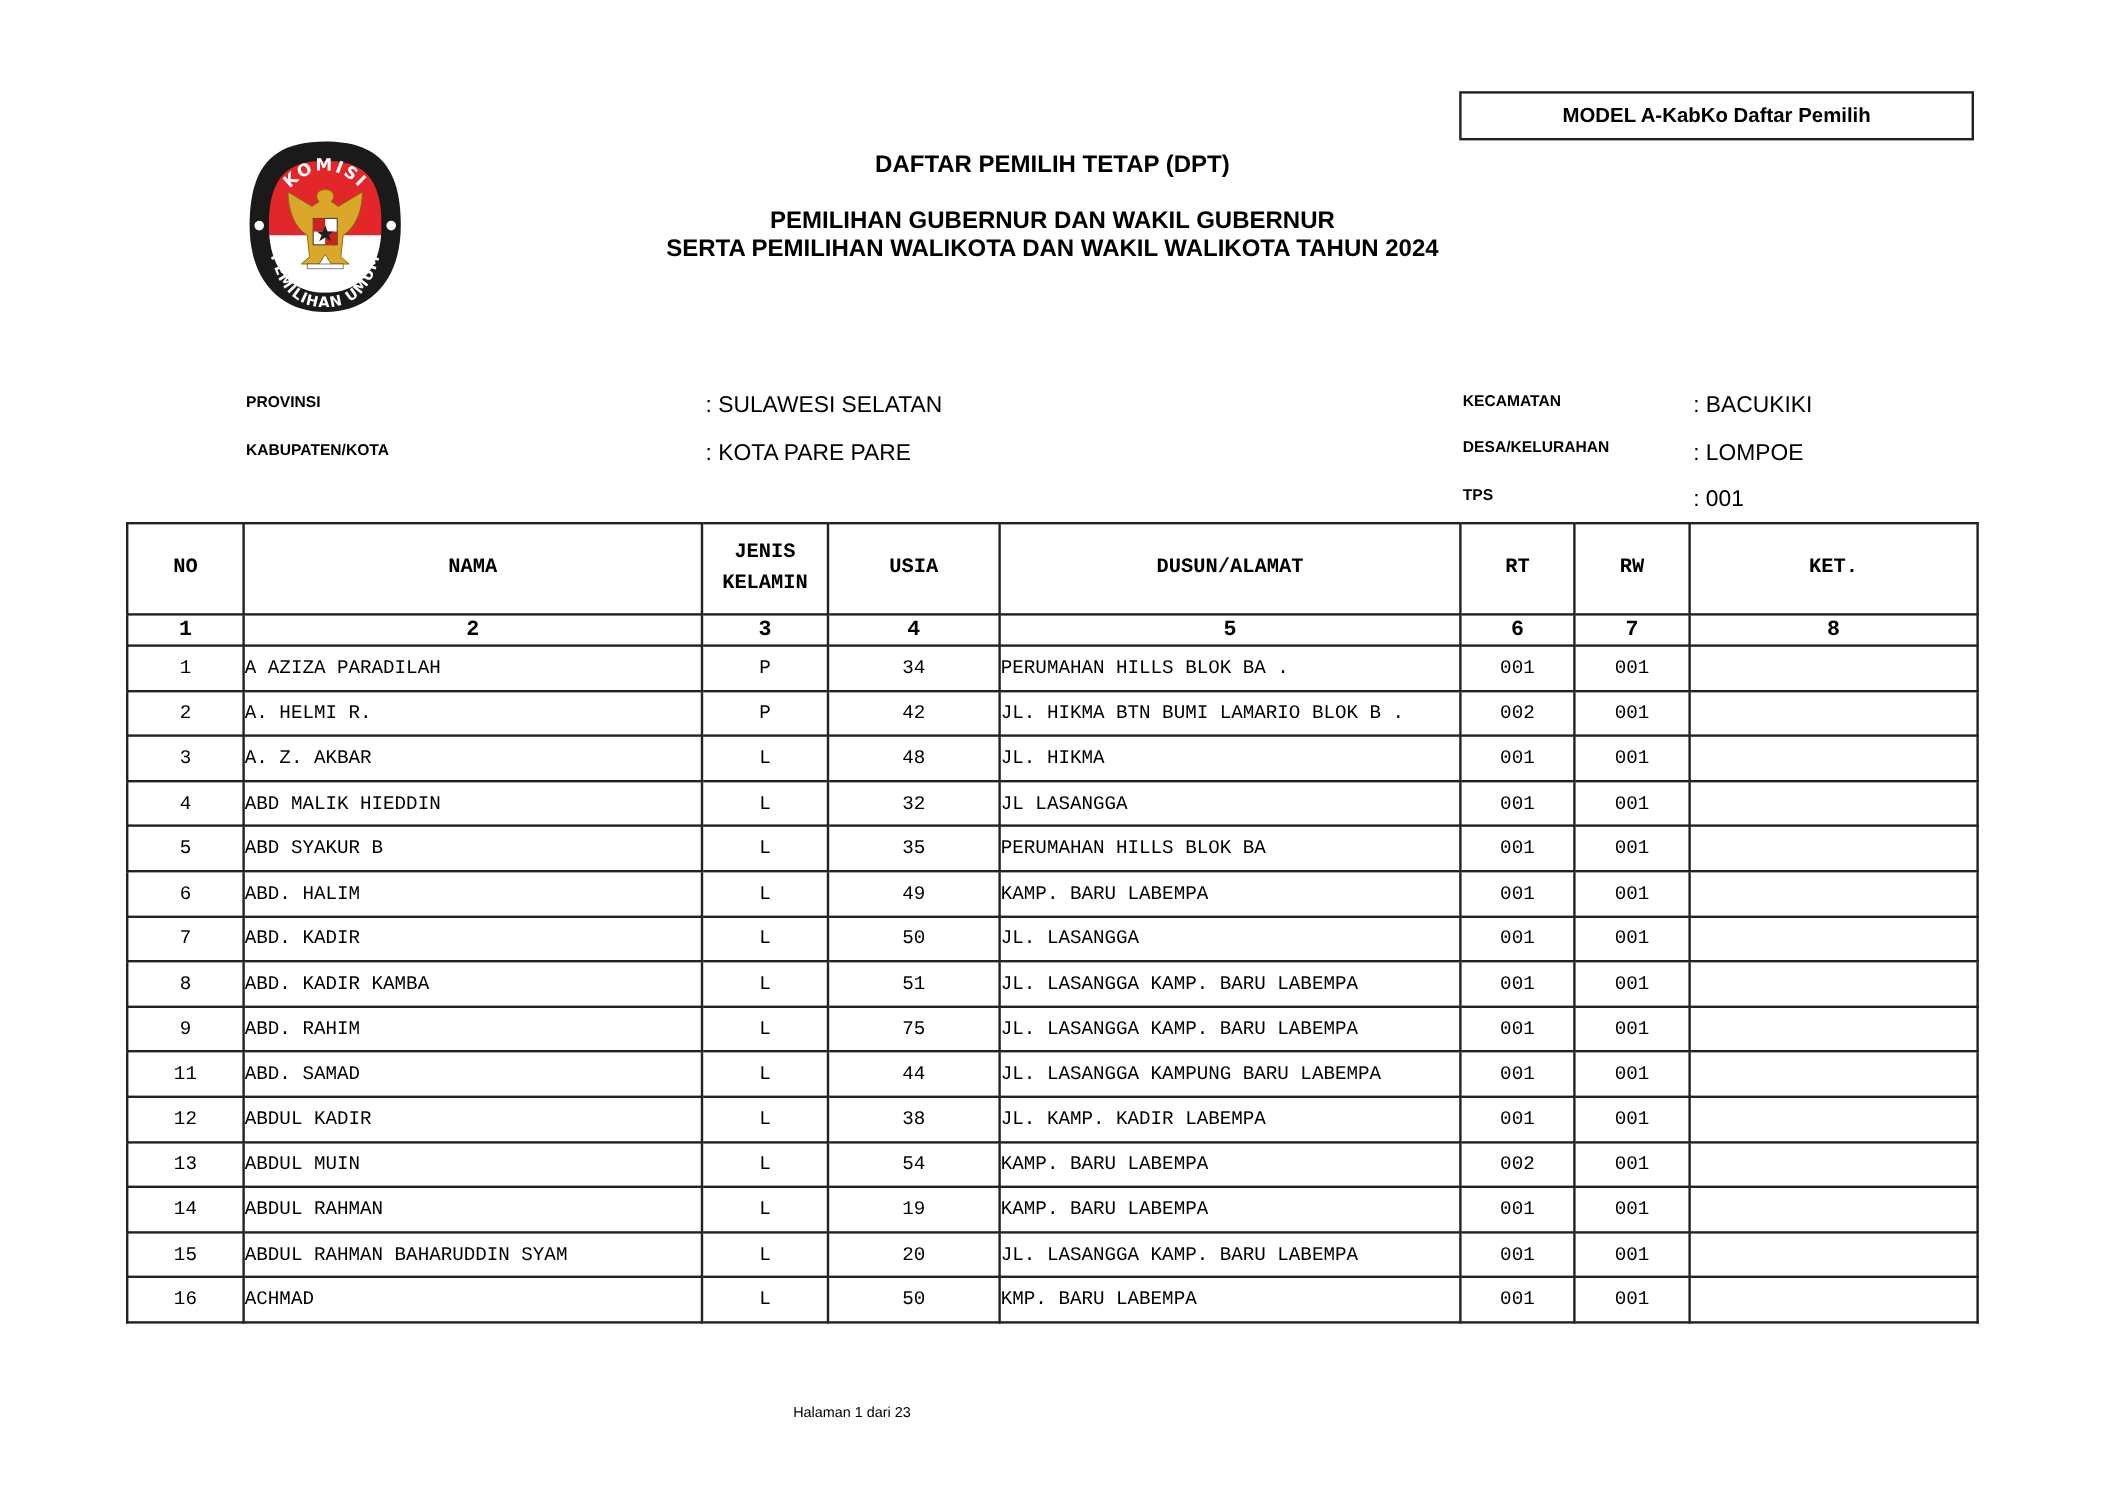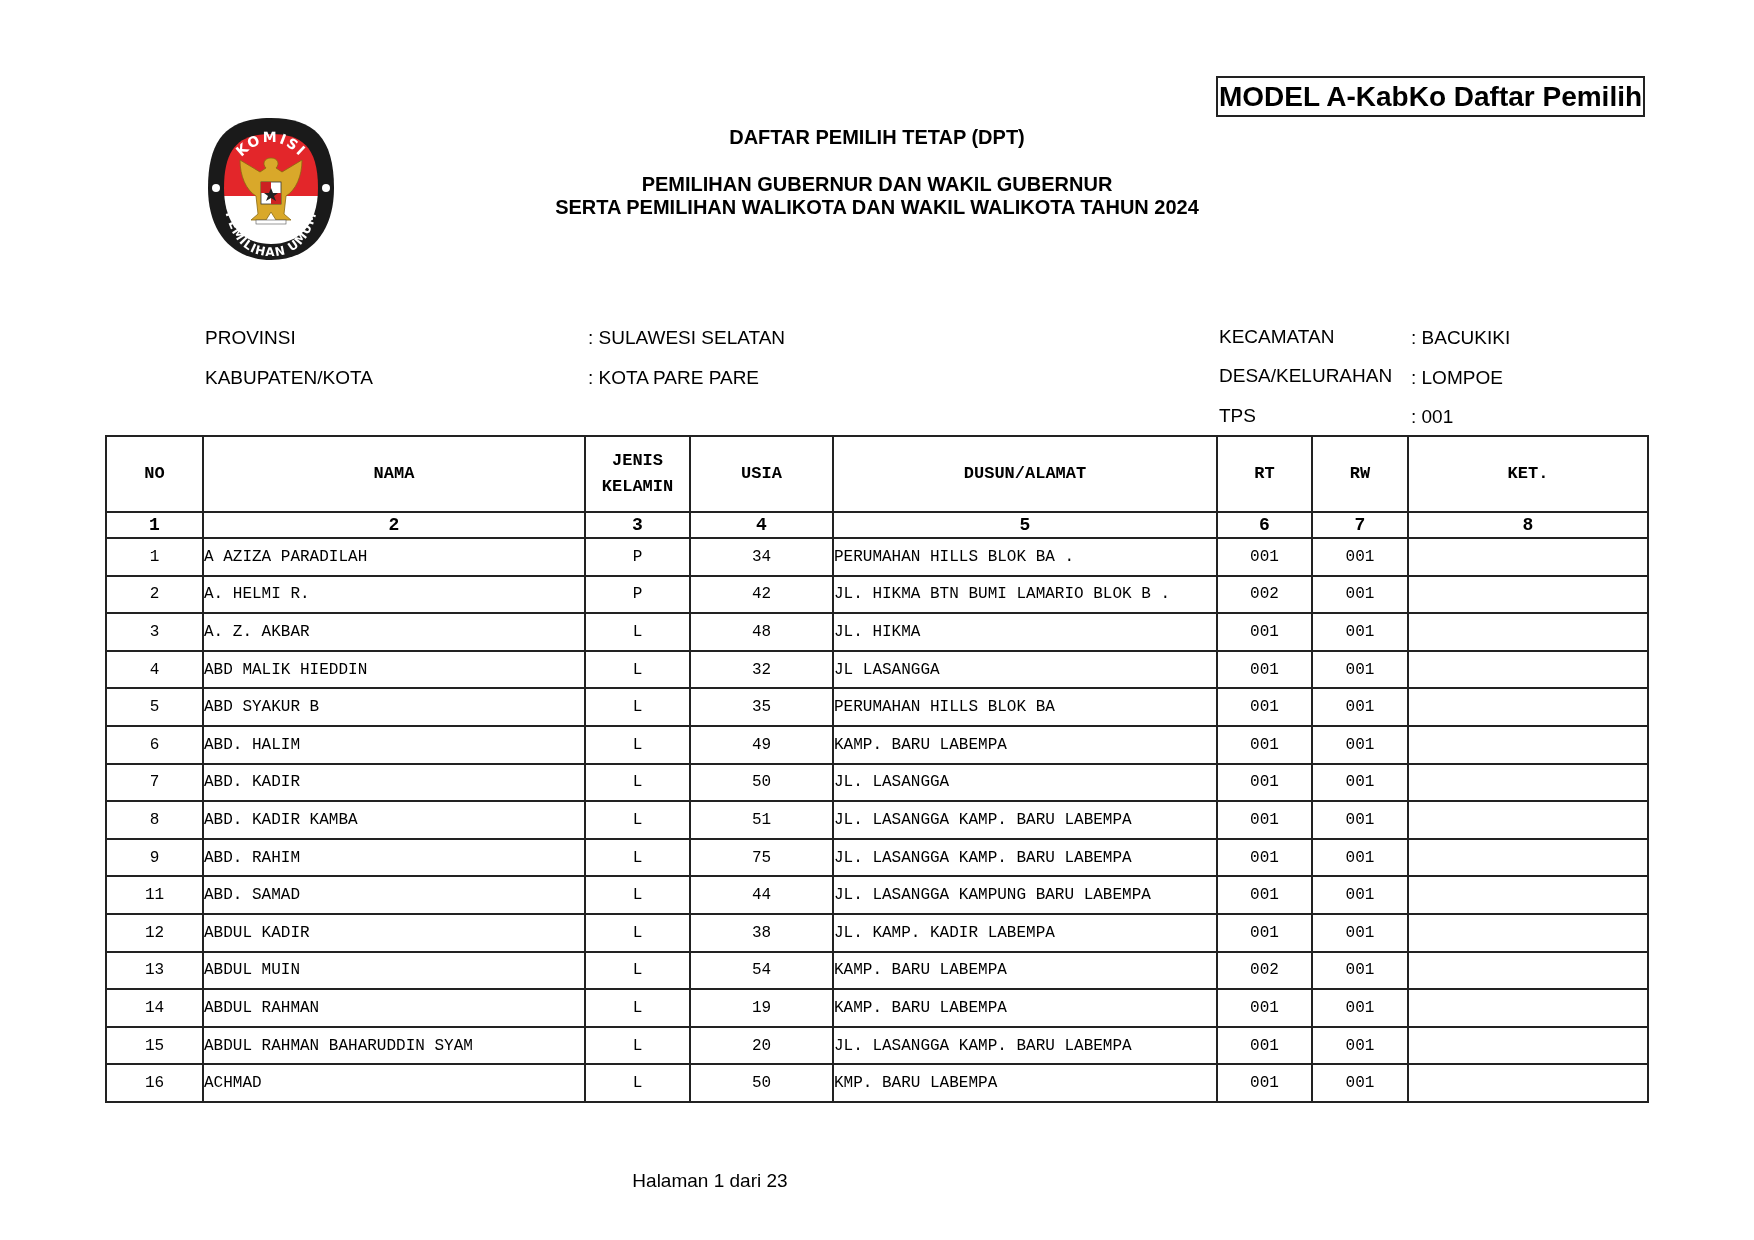--- a/index.html
+++ b/index.html
@@ -1,35 +1,35 @@
 <!DOCTYPE html>
 <html><head>
 <meta charset="utf-8">
 <style>
   html, body { margin:0; padding:0; background:#ffffff; }
   body { width:1754px; height:1240px; position:relative; overflow:hidden;
          font-family:"Liberation Sans", "DejaVu Sans", sans-serif; color:#000; }
   .abs { position:absolute; }
   .model-box { left:1216px; top:76px; width:429px; height:41px; border:2px solid #222;
                display:flex; align-items:center; justify-content:center;
-               font-weight:bold; font-size:28px; box-sizing:border-box; }
+               font-weight:bold; font-size:17px; box-sizing:border-box; }
   .logo { left:206px; top:116px; width:130px; height:146px; }
   .title { left:0; width:1754px; text-align:center; font-weight:bold; font-size:20px; }
-  .meta-label { font-weight:normal; font-size:19px; }
+  .meta-label { font-weight:bold; font-size:13px; }
   .meta-value { font-size:19px; }
   table.dpt { position:absolute; left:105px; top:435px; width:1542px; border-collapse:collapse;
               table-layout:fixed;font-family:Liberation Mono, monospace; }
   table.dpt th, table.dpt td { border:2px solid #222; padding:0; font-size:16px; }
   table.dpt th { font-weight:bold; text-align:center; }
   tr.hdr th { height:74px; font-size:17px; line-height:26px; }
   tr.nums th { height:24px; font-size:18px; }
   tbody td { height:35.6px; }
   td.c { text-align:center; }
   td.l { text-align:left; padding-left:3px; }
-  .footer { left:0; width:1420px; top:1170px; text-align:center; font-size:19px; }
+  .footer { left:0; width:1420px; top:1170px; text-align:center; font-size:12px; }
 </style>
 </head>
 <body>
 
 <div class="abs model-box">MODEL A-KabKo Daftar Pemilih</div>
 
 <div class="abs logo">
   <svg width="130" height="146" viewBox="0 0 130 146">
     <defs>
       <clipPath id="inner">

